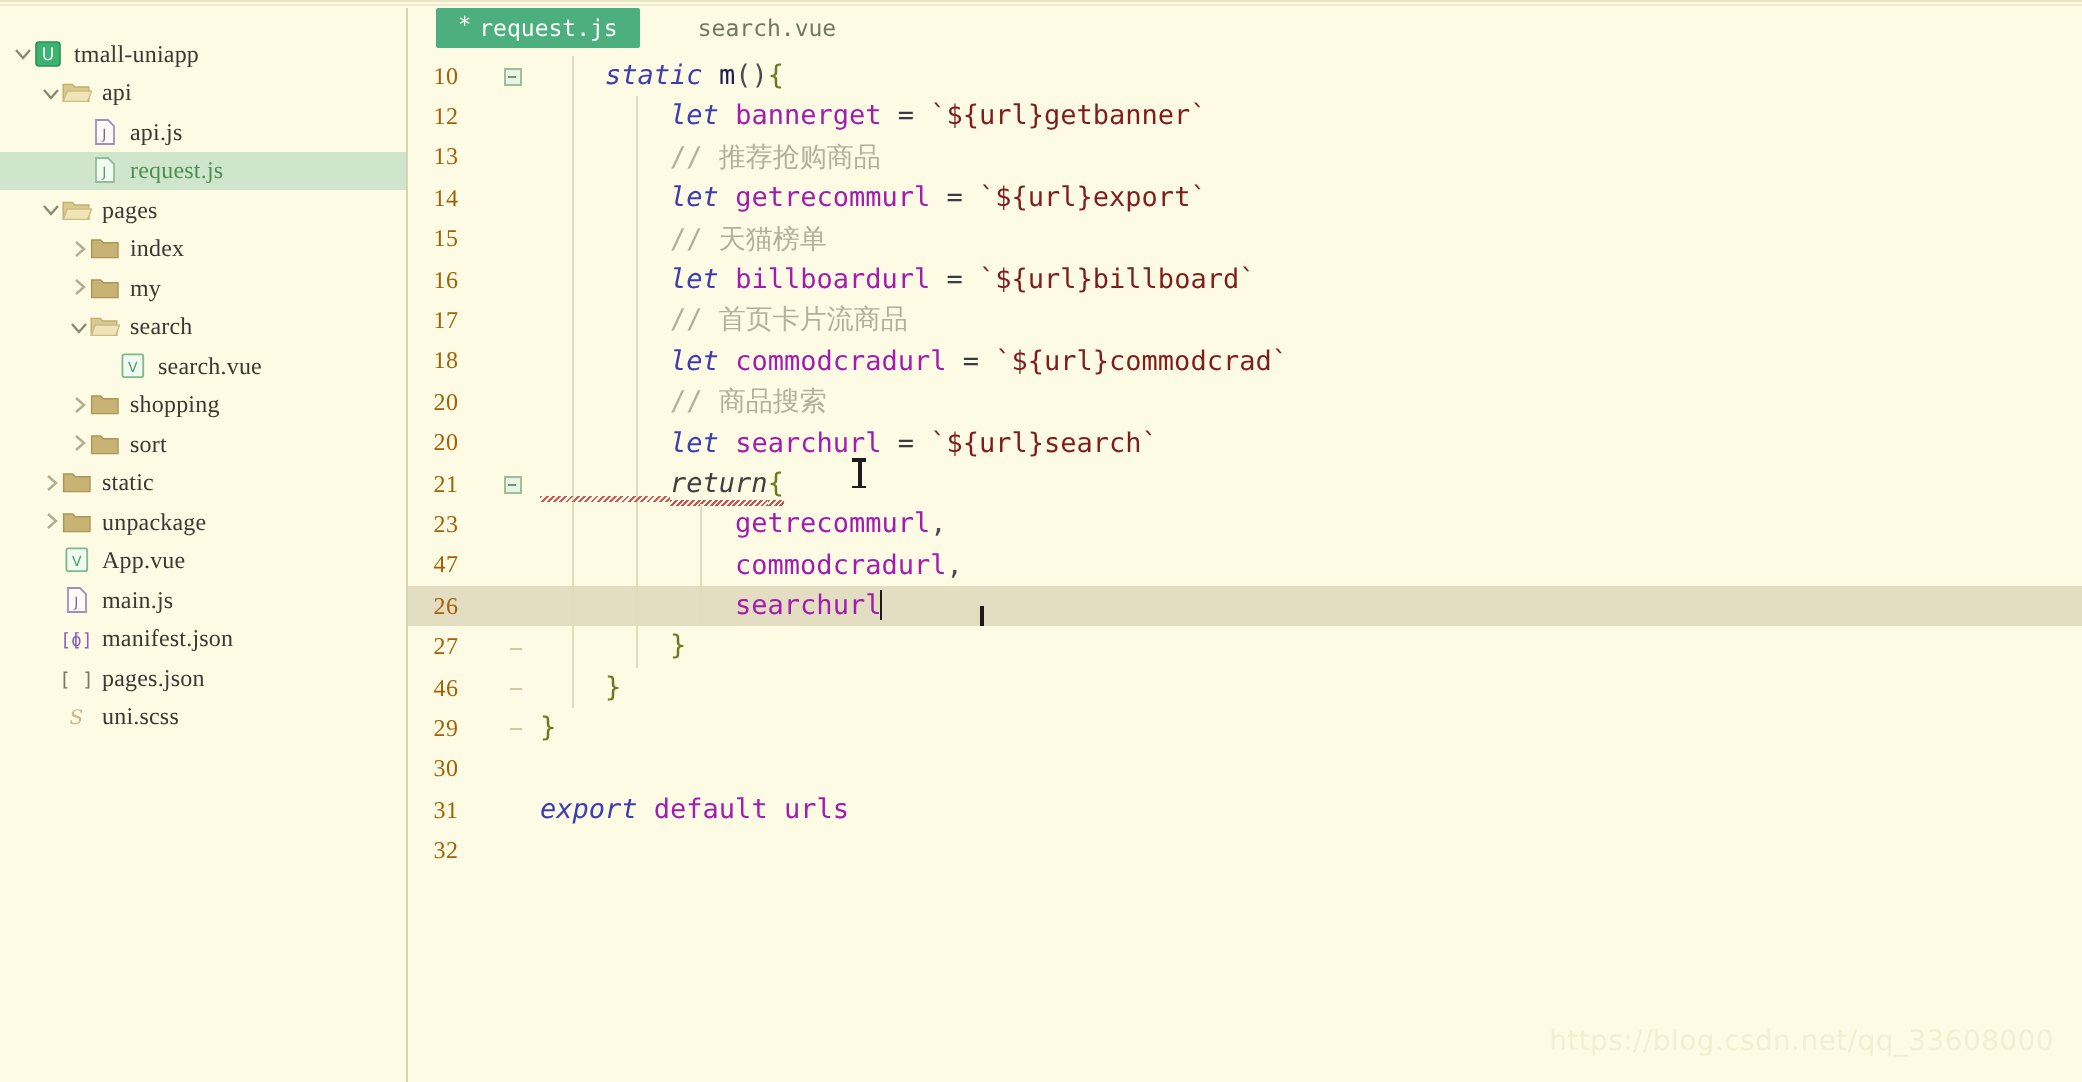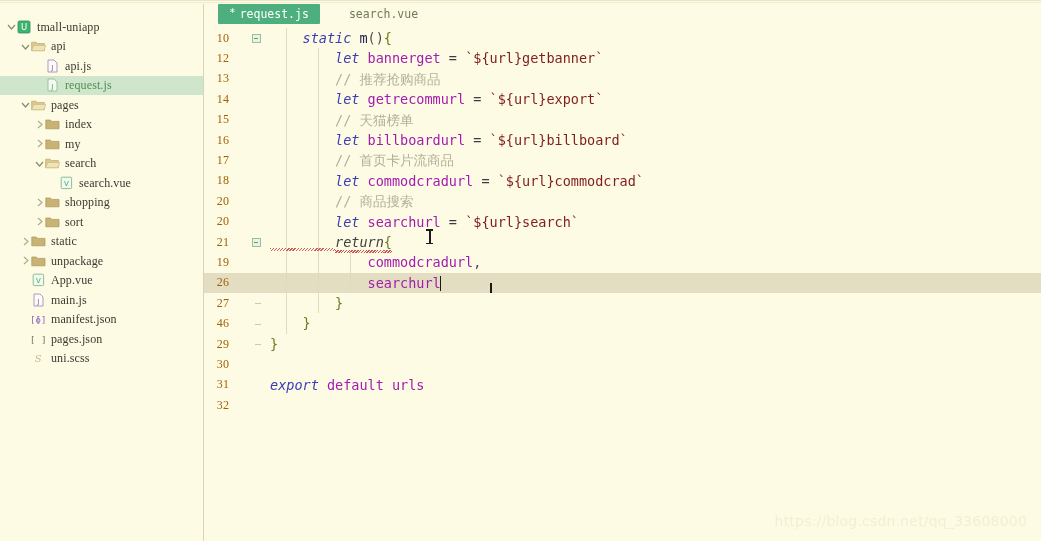--- a/index.html
+++ b/index.html
@@ -635,24 +635,29 @@
           <span class="code-text"><span class="guide g1"></span><span class="guide g2"></span>        <span class="kw">let</span> <span class="ident">searchurl</span> <span class="op">=</span> <span class="tmpl">`${url}search`</span></span>
         </div>
 
         <div class="code-row">
           <span class="gutter">21</span>
           <span class="foldcol"><span class="fold-box"></span></span>
           <span class="code-text"><span class="guide g1"></span><span class="guide g2"></span><span class="squiggle-lead">        </span><span class="ret squiggle">return</span><span class="brace squiggle">{</span></span>
         </div>
 
 
-
-
-        <div class="code-row">
-          <span class="gutter">19</span>
+        <div class="code-row">
+          <span class="gutter">23</span>
+          <span class="foldcol"><span class="fold-line"></span></span>
+          <span class="code-text"><span class="guide g1"></span><span class="guide g2"></span><span class="guide g3"></span>            <span class="ident">getrecommurl</span><span class="punct">,</span></span>
+        </div>
+
+
+        <div class="code-row">
+          <span class="gutter">47</span>
           <span class="foldcol"><span class="fold-line"></span></span>
           <span class="code-text"><span class="guide g1"></span><span class="guide g2"></span><span class="guide g3"></span>            <span class="ident">commodcradurl</span><span class="punct">,</span></span>
         </div>
 
         <div class="code-row current">
           <span class="gutter">26</span>
           <span class="foldcol"><span class="fold-line"></span></span>
           <span class="code-text"><span class="guide g1"></span><span class="guide g2"></span><span class="guide g3"></span>            <span class="ident">searchurl</span><span class="caret"></span></span>
         </div>
 

